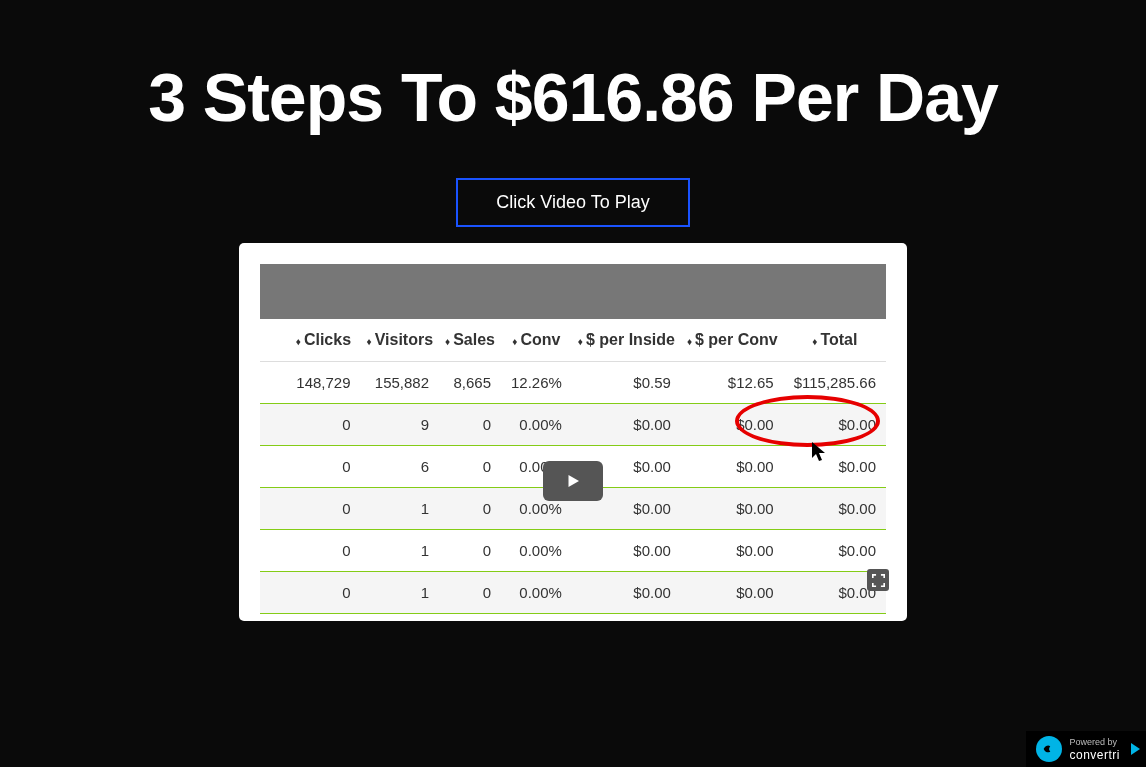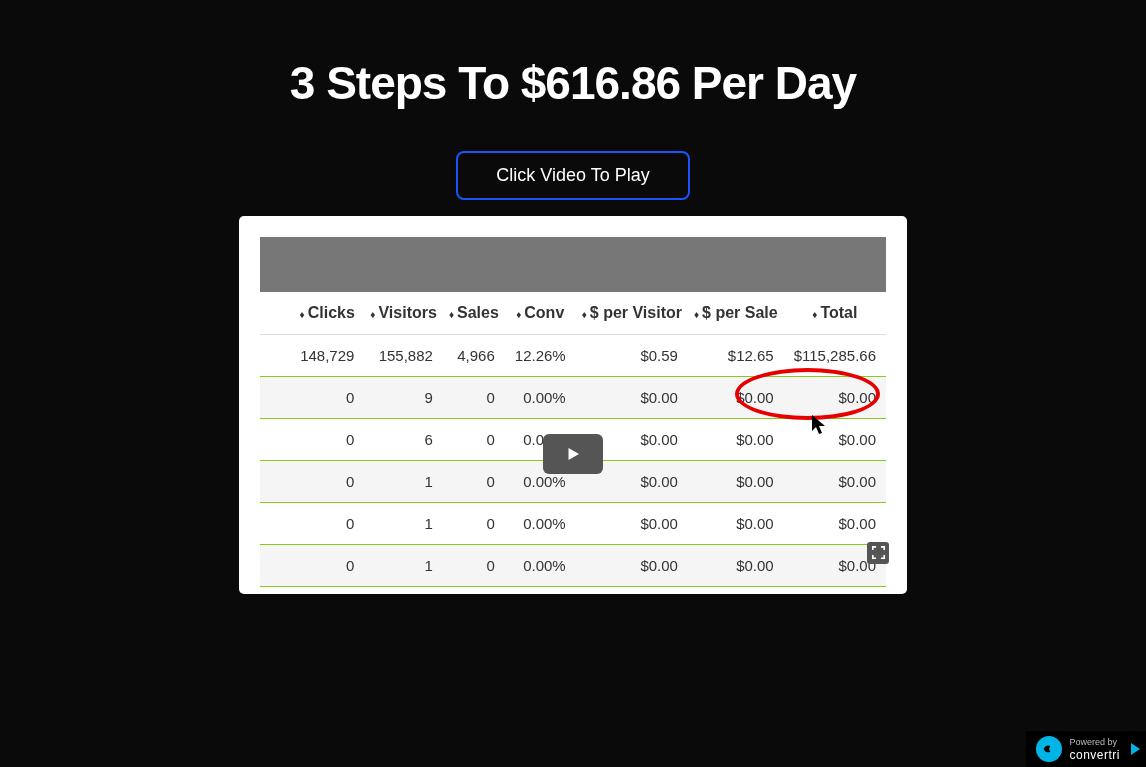--- a/index.html
+++ b/index.html
@@ -16,34 +16,34 @@
       overflow: hidden;
     }
     .container {
       display: flex;
       flex-direction: column;
       align-items: center;
       padding-top: 55px;
     }
     .headline {
       color: #fff;
-      font-size: 46px;
+      font-size: 68px;
       font-weight: 900;
       text-align: right;
       line-height: 1.25;
       letter-spacing: -1px;
     }
     .cta-button {
       margin-top: 38px;
       background: transparent;
       border: 2px solid #1a53ff;
       color: #fff;
       font-size: 18px;
       padding: 12px 38px;
-      border-radius: 8px;
+      border-radius: 0;
       cursor: pointer;
       font-weight: 400;
     }
     .video-card {
       margin-top: 16px;
       width: 668px;
       background: #fff;
       border-radius: 5px;
       padding: 7px;
       position: relative;
@@ -207,31 +207,31 @@
     <div class="video-inner">
       <div class="grey-band"></div>
       <table class="data-table">
         <thead>
           <tr>
             <th class="first-col"></th>
             <th><span class="sort-icon">♦</span><span>Clicks</span></th>
             <th><span class="sort-icon">♦</span><span>Visitors</span></th>
             <th><span class="sort-icon">♦</span><span>Sales</span></th>
             <th><span class="sort-icon">♦</span><span>Conv</span></th>
-            <th><span class="sort-icon">♦</span><span>$ per Visitor</span></th>
-            <th><span class="sort-icon">♦</span><span>$ per Sale</span></th>
+            <th><span class="sort-icon">♦</span><span>$ per Inside</span></th>
+            <th><span class="sort-icon">♦</span><span>$ per Conv</span></th>
             <th><span class="sort-icon">♦</span><span>Total</span></th>
           </tr>
         </thead>
         <tbody>
           <tr>
             <td class="first-col"></td>
             <td>148,729</td>
             <td>155,882</td>
-            <td>4,966</td>
+            <td>8,665</td>
             <td>12.26%</td>
             <td>$0.59</td>
             <td>$12.65</td>
             <td>$115,285.66</td>
           </tr>
           <tr>
             <td class="first-col"></td>
             <td>0</td>
             <td>9</td>
             <td>0</td>

